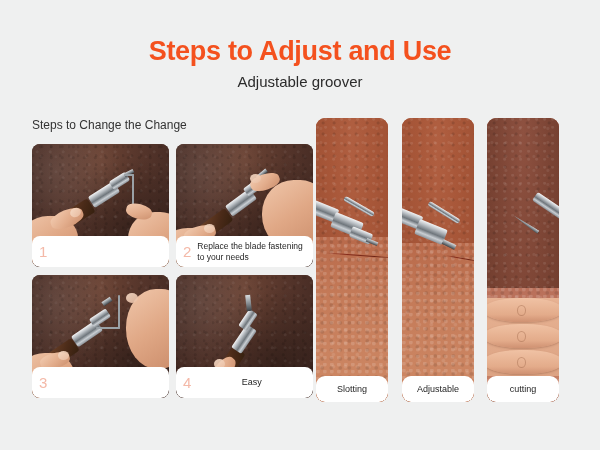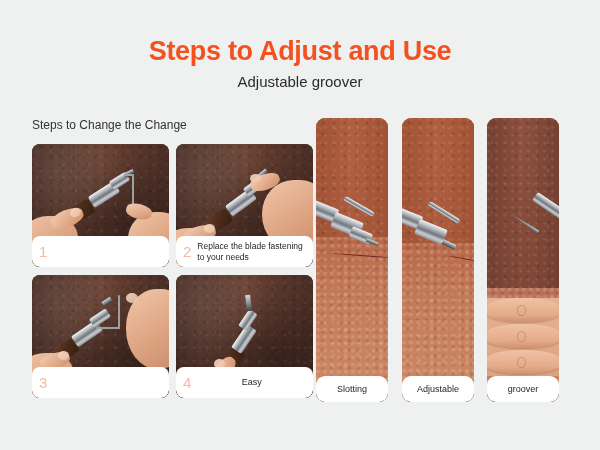--- a/index.html
+++ b/index.html
@@ -311,15 +311,15 @@
 
     <div class="finger-row">
       <div class="finger-seg" style="top:0px;"></div>
       <div class="finger-seg" style="top:26px;"></div>
       <div class="finger-seg" style="top:52px;"></div>
       <div class="knuckle" style="left:30px; top:7px;"></div>
       <div class="knuckle" style="left:30px; top:33px;"></div>
       <div class="knuckle" style="left:30px; top:59px;"></div>
     </div>
 
-    <div class="panel-caption">groover</div>
+    <div class="panel-caption">cutting</div>
   </div>
 </div>
 
 </body></html>

